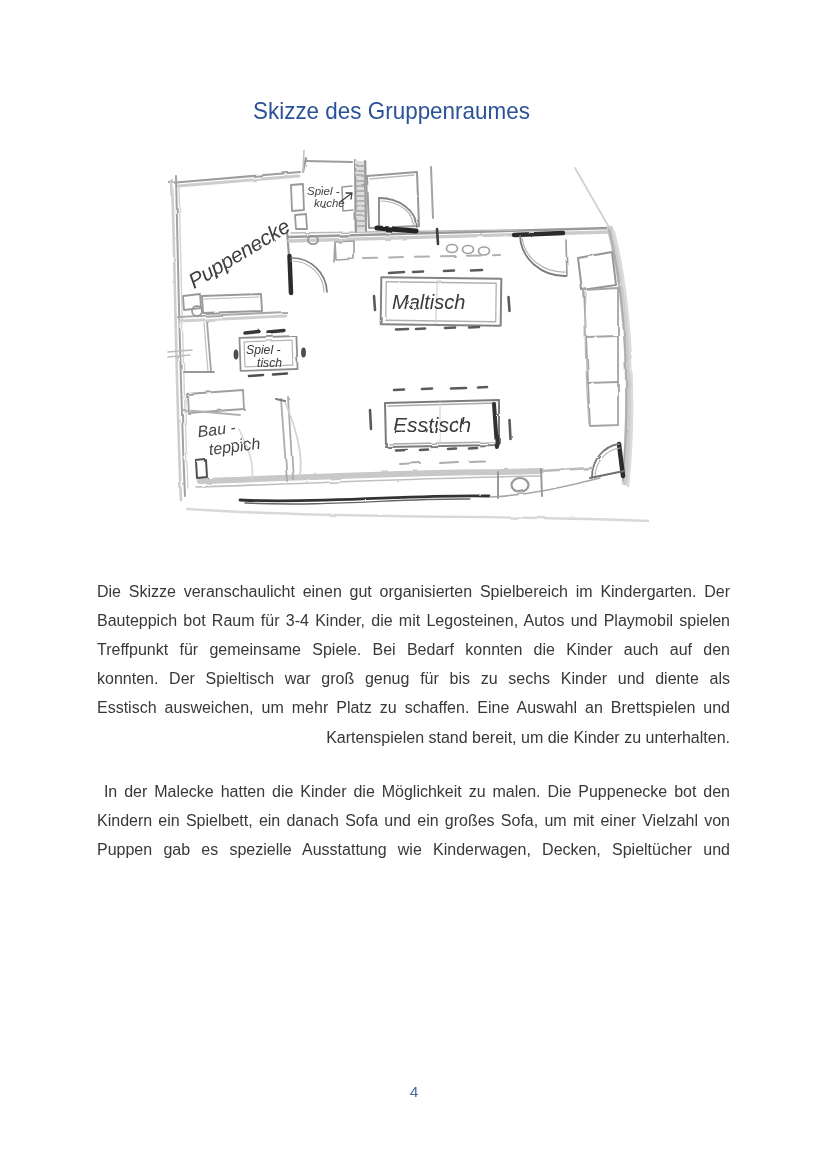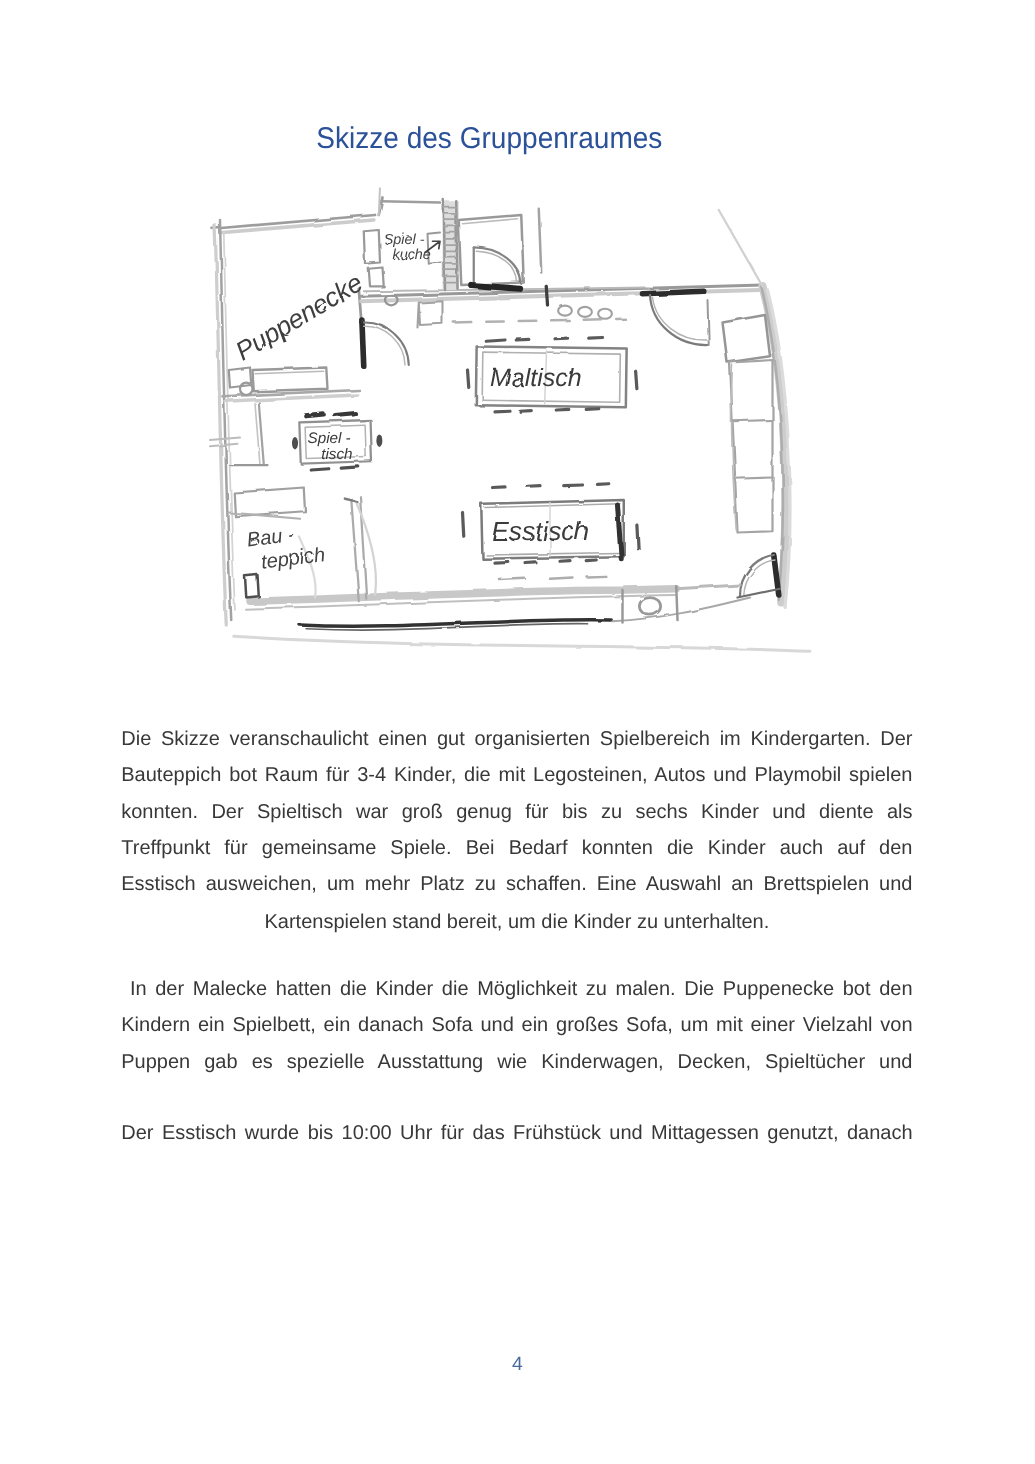--- a/index.html
+++ b/index.html
@@ -2,21 +2,21 @@
 <html lang="de"><head>
 <meta charset="utf-8">
 <title>Skizze des Gruppenraumes</title>
 <style>
   html,body{margin:0;padding:0;background:#fff;}
   body{width:828px;height:1171px;position:relative;font-family:"Liberation Sans",sans-serif;overflow:hidden;}
   .title{position:absolute;left:253px;top:96.5px;font-size:24px;color:#2b5199;transform:scaleX(0.935);transform-origin:left top;white-space:nowrap;}
   .bodytext{position:absolute;left:97px;top:576.5px;width:633px;font-size:16px;line-height:29.2px;color:#383838;}
   .bodytext .para{margin:0 0 27.3px 0;} .bodytext .para:first-child{margin-bottom:25.3px;}
   .jl{text-align:justify;text-align-last:justify;white-space:normal;}
-  .ll{text-align:center;}
+  .ll{text-align:right;}
   .pagenum{position:absolute;left:0;top:1082.5px;width:828px;text-align:center;font-size:15.5px;color:#47699c;}
   .sk{position:absolute;left:160px;top:150px;}
 </style>
 </head>
 <body>
 
 <div class="title">Skizze des Gruppenraumes</div>
 
 <svg class="sk" width="500" height="380" viewBox="160 150 500 380" fill="none" stroke-linecap="round" stroke-linejoin="round">
 <defs>
@@ -245,30 +245,29 @@
 </g>
 
 <path d="M400,464 L420,463 M440,463 L458,462 M470,462 L485,461.5" stroke="#a5a5a5" stroke-width="2"></path>
 </g>
 </svg>
 
 <div class="bodytext">
 <div class="para">
 <div class="jl">Die Skizze veranschaulicht einen gut organisierten Spielbereich im Kindergarten. Der</div>
 <div class="jl">Bauteppich bot Raum für 3-4 Kinder, die mit Legosteinen, Autos und Playmobil spielen</div>
+<div class="jl">Treffpunkt für gemeinsame Spiele. Bei Bedarf konnten die Kinder auch auf den</div>
 <div class="jl">konnten. Der Spieltisch war groß genug für bis zu sechs Kinder und diente als</div>
-<div class="jl">Treffpunkt für gemeinsame Spiele. Bei Bedarf konnten die Kinder auch auf den</div>
 <div class="jl">Esstisch ausweichen, um mehr Platz zu schaffen. Eine Auswahl an Brettspielen und</div>
 <div class="ll">Kartenspielen stand bereit, um die Kinder zu unterhalten.</div>
 </div>
 
 <div class="para">
 <div class="jl">&nbsp;In der Malecke hatten die Kinder die Möglichkeit zu malen. Die Puppenecke bot den</div>
 <div class="jl">Kindern ein Spielbett, ein danach Sofa und ein großes Sofa, um mit einer Vielzahl von</div>
 <div class="jl">Puppen gab es spezielle Ausstattung wie Kinderwagen, Decken, Spieltücher und</div>
 </div>
 
 <div class="para">
-<div class="jl">Der Esstisch wurde bis 10:00 Uhr für das Frühstück und Mittagessen genutzt, danach</div>
 </div>
 </div>
 
 <div class="pagenum">4</div>
 
 </body></html>

